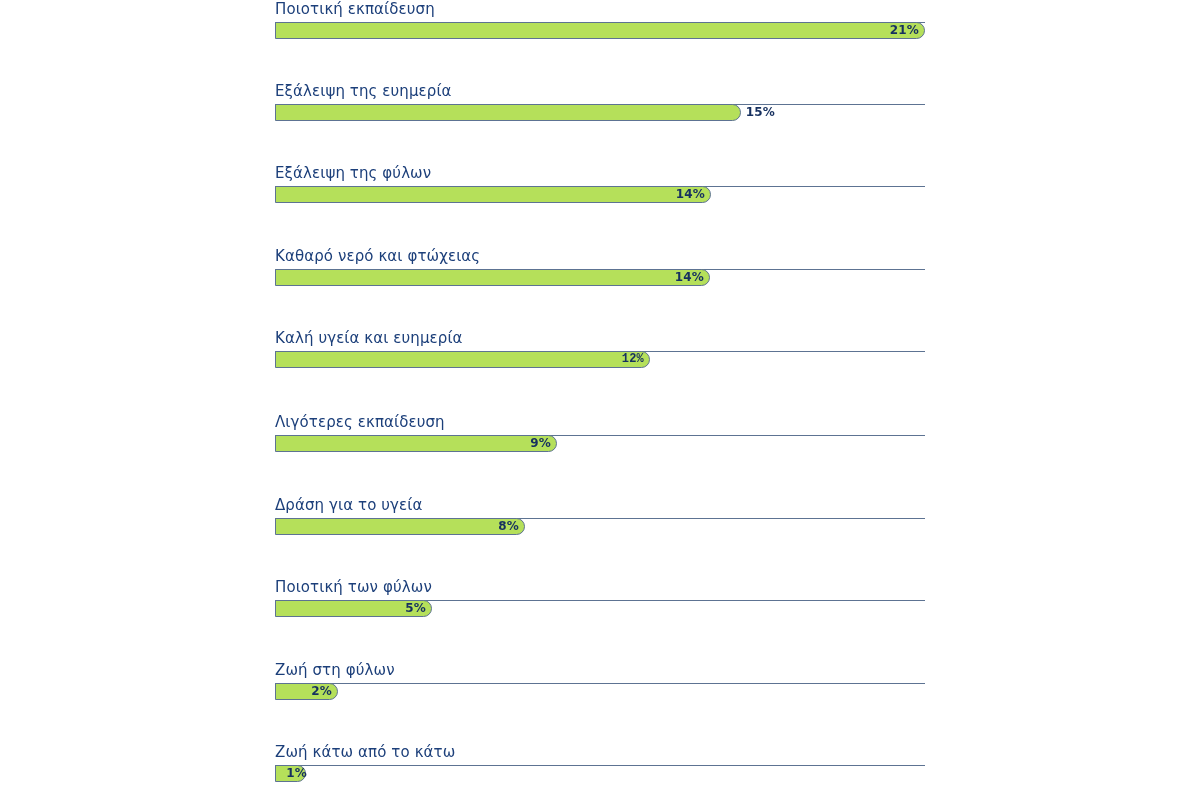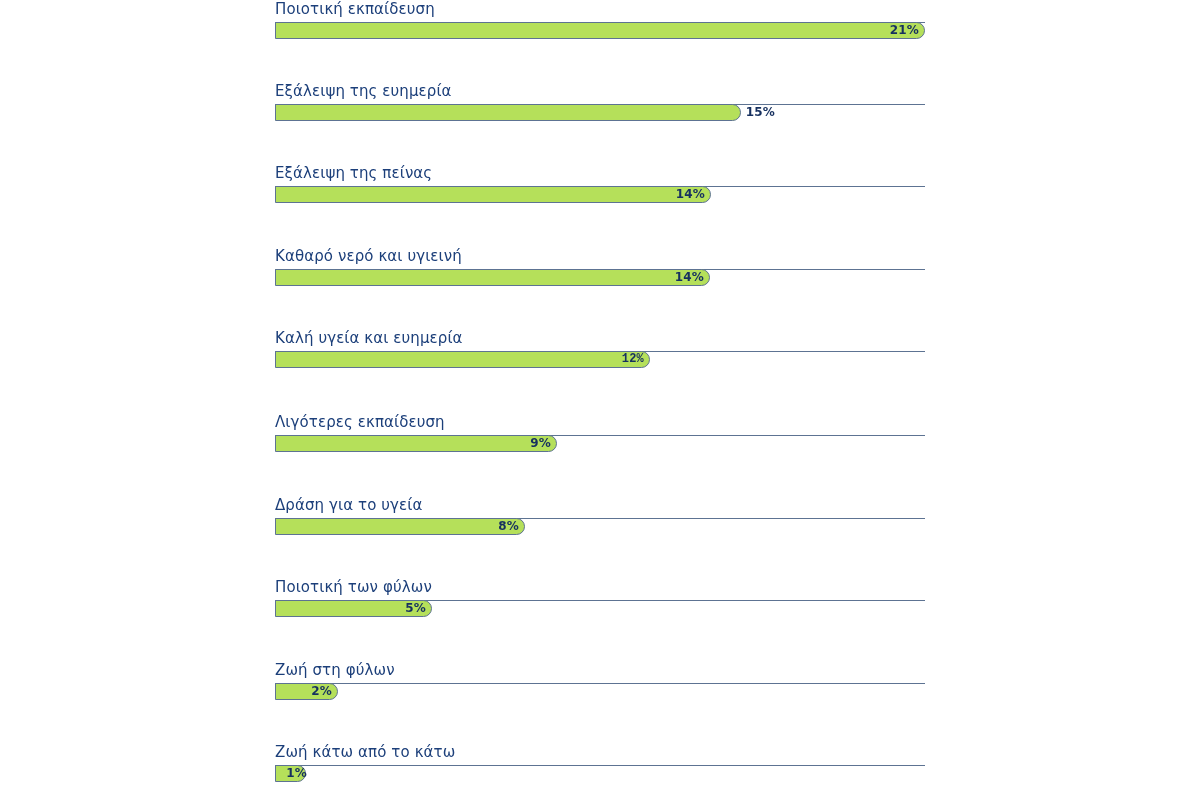--- a/index.html
+++ b/index.html
@@ -98,29 +98,29 @@
     </div>
     <div class="row" style="top: 82px;">
       <div class="row-label">Εξάλειψη της ευημερία</div>
       <div class="bar-area">
         <div class="track"></div>
         <div class="bar" style="width: 466px;"></div>
         <div class="bar-value" style="left: 430px; width: 30px; text-align: right; margin-left: 40px;">15%</div>
       </div>
     </div>
     <div class="row" style="top: 164px;">
-      <div class="row-label">Εξάλειψη της πείνας</div>
+      <div class="row-label">Εξάλειψη της φύλων</div>
       <div class="bar-area">
         <div class="track"></div>
         <div class="bar" style="width: 436px;"></div>
         <div class="bar-value" style="left: 400px; width: 30px; text-align: right;">14%</div>
       </div>
     </div>
     <div class="row" style="top: 247px;">
-      <div class="row-label">Καθαρό νερό και υγιεινή</div>
+      <div class="row-label">Καθαρό νερό και φτώχειας</div>
       <div class="bar-area">
         <div class="track"></div>
         <div class="bar" style="width: 435px;"></div>
         <div class="bar-value" style="left: 399px; width: 30px; text-align: right;">14%</div>
       </div>
     </div>
     <div class="row" style="top: 329px;">
       <div class="row-label">Καλή υγεία και ευημερία</div>
       <div class="bar-area">
         <div class="track"></div>

